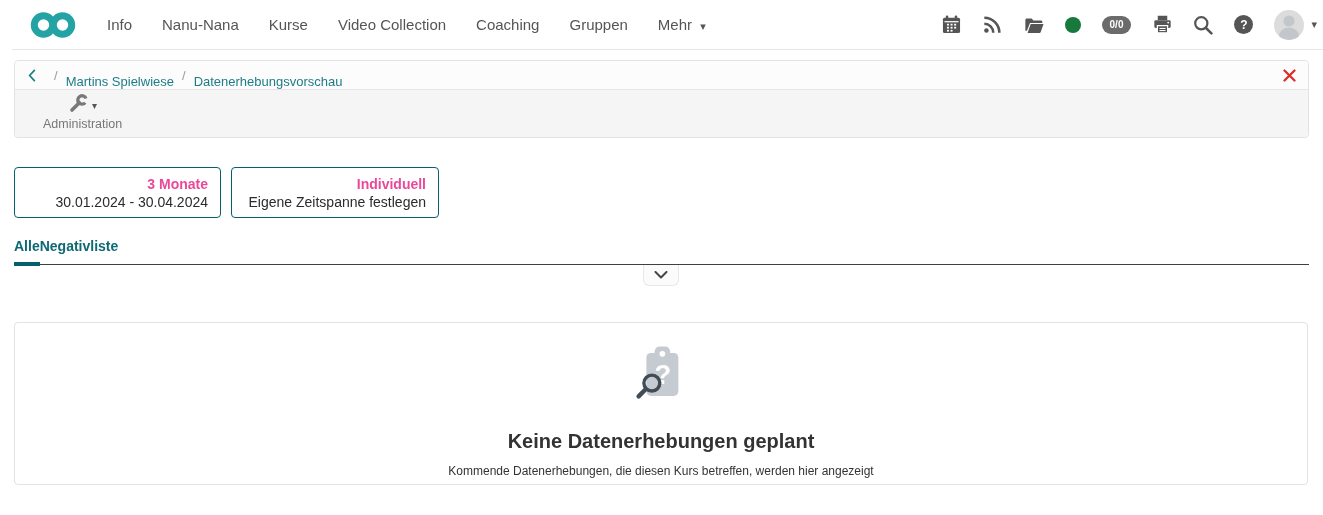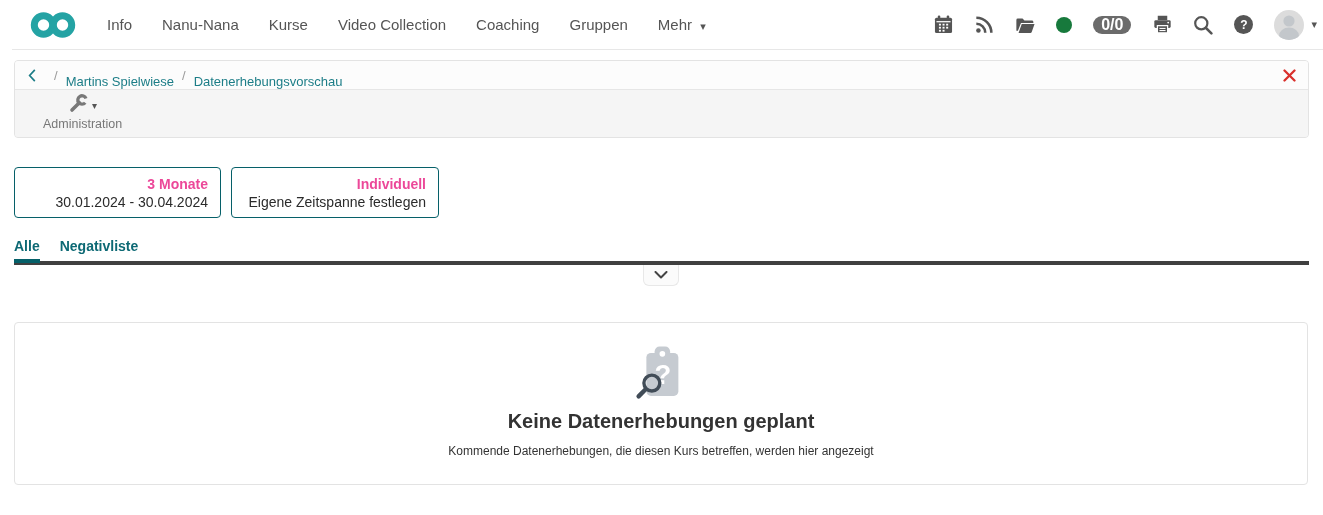--- a/index.html
+++ b/index.html
@@ -12,21 +12,21 @@
     background:#fff; border-bottom:1px solid #e7e7e7;
     display:flex; align-items:center; padding:0 18px; }
   .logo { width:46px; height:28px; flex:0 0 auto; cursor:pointer; }
   .nav-menu { display:flex; align-items:center; margin-left:16px; }
   .nav-item { padding:0 15px; font-size:15px; color:#555; cursor:pointer; white-space:nowrap; }
   .nav-item .caret { font-size:11px; color:#555; margin-left:4px; }
   .nav-right { margin-left:auto; display:flex; align-items:center; gap:21px; }
   .nav-icon { width:20px; height:20px; display:inline-flex; align-items:center;
     justify-content:center; cursor:pointer; }
   .status-dot { width:16px; height:16px; border-radius:50%; background:#17793C; }
-  .count-badge { background:#6b6b6b; color:#fff; font-size:16px; font-weight:bold;
+  .count-badge { background:#6b6b6b; color:#fff; font-size:10px; font-weight:bold;
     padding:2px 8px; border-radius:10px; line-height:14px; cursor:pointer; }
   .help-circle { width:19px; height:19px; border-radius:50%; background:#555; color:#fff;
     font-size:12px; font-weight:bold; display:flex; align-items:center; justify-content:center;
     cursor:pointer; }
   .avatar-wrap { display:flex; align-items:center; gap:7px; cursor:pointer; }
   .avatar { width:30px; height:30px; border-radius:50%; background:#dcdcdc; overflow:hidden; }
   .avatar-caret { font-size:11px; color:#555; }
 
   
   .crumb-panel { position:absolute; top:60px; left:14px; width:1295px; height:78px;
@@ -49,37 +49,37 @@
   .range-btn { width:207px; height:51px; border-radius:4px; background:#fff;
     border:1px solid #066069; padding:7px 12px; text-align:right; cursor:pointer; }
   .range-btn .rb-title { font-size:14px; font-weight:bold; color:#ec4899; line-height:18px; }
   .range-btn .rb-sub { font-size:14px; color:#2b2b2b; line-height:19px; }
   .range-btn.selected { background:#066069; border-color:#066069; }
   .range-btn.selected .rb-title, .range-btn.selected .rb-sub { color:#fff; }
   .range-btn.custom { width:208px; }
 
   
   .tabs-row { position:absolute; top:236px; left:14px; width:1295px; height:29px;
-    border-bottom:4px solid #404040; display:flex; gap:20px; }
+    border-bottom:1px solid #404040; display:flex; }
   .tab { position:relative; font-size:14px; font-weight:bold; color:#0d6974;
     padding:2px 0 9px 0; cursor:pointer; }
   .tab-underline { position:absolute; left:0; right:0; bottom:-2px; height:4px;
     background:#066069; }
 
   
   .collapse-btn { position:absolute; top:265px; left:643px; width:36px; height:21px;
     background:#fbfbfb; border:1px solid #e8e8e8; border-top:none;
     border-radius:0 0 6px 6px; display:flex; align-items:center; justify-content:center;
     cursor:pointer; }
 
   
   .empty-card { position:absolute; top:322px; left:14px; width:1294px; height:163px;
     background:#fff; border:1px solid #e3e3e3; border-radius:4px;
     display:flex; flex-direction:column; align-items:center; padding-top:22px; }
-  .empty-title { font-size:20px; font-weight:bold; color:#333; margin-top:4px; }
+  .empty-title { font-size:20px; font-weight:bold; color:#333; margin-top:24px; }
   .empty-sub { font-size:12px; color:#333; margin-top:11px; }
 </style>
 </head>
 <body>
 
 <div class="navbar">
   <span class="logo">
     <svg viewBox="0 0 46 28" width="46" height="28">
       <circle cx="13.5" cy="14" r="9.2" fill="none" stroke="#24A3A4" stroke-width="7"></circle>
       <circle cx="32.5" cy="14" r="9.2" fill="none" stroke="#24A3A4" stroke-width="7"></circle>

